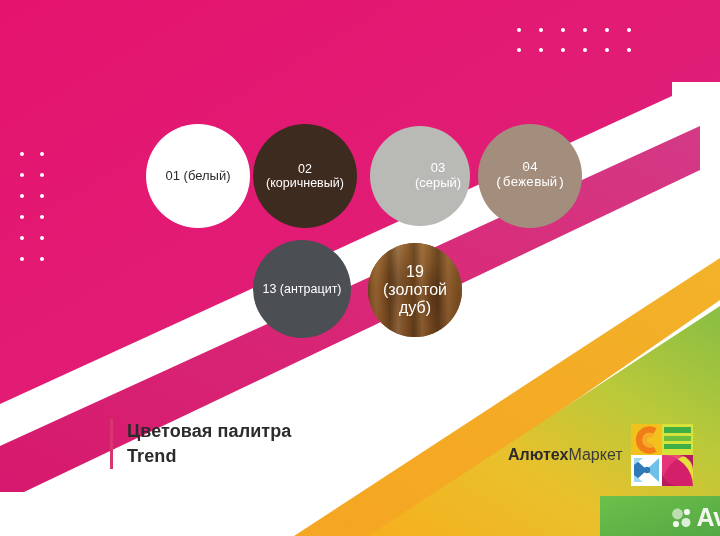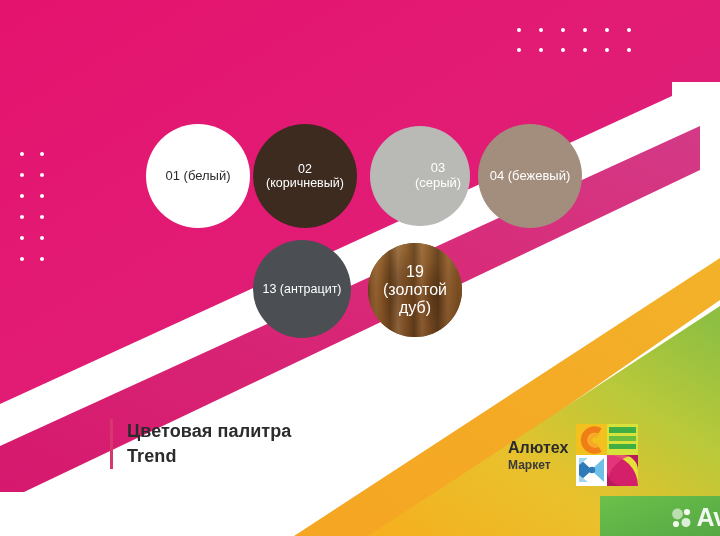--- a/index.html
+++ b/index.html
@@ -80,21 +80,21 @@
 
   #swatch-02 { left: 253px; top: 124px; width: 104px; height: 104px;
                background: #3e2b20; }
   #swatch-02 .swatch-label { color: #ffffff; font-size: 12.5px; }
 
   #swatch-03 { left: 370px; top: 126px; width: 100px; height: 100px;
                background: #b9b9b5; }
   #swatch-03 .swatch-label { color: #ffffff; font-size: 13px; margin-left: 36px; }
 
   #swatch-04 { left: 478px; top: 124px; width: 104px; height: 104px;
-               background: #a38e7d; }
+               background: #a38e7d; font-family: Liberation Mono, monospace; }
   #swatch-04 .swatch-label { color: #ffffff; font-size: 13px; }
 
   
   #swatch-08 { left: 146px; top: 240px; width: 98px; height: 98px;
                background: #b9b9b9; }
   #swatch-08 .swatch-label { color: #ffffff; font-size: 10.5px; }
 
   #swatch-13 { left: 253px; top: 240px; width: 98px; height: 98px;
                background: #4b4f53; }
   #swatch-13 .swatch-label { color: #ffffff; font-size: 12.5px; }
@@ -150,32 +150,31 @@
   
   #brand-logo {
     position: absolute;
     left: 508px;
     top: 424px;
     display: flex;
     align-items: center;
   }
   #brand-words {
     display: flex;
-    flex-direction: column;
     margin-right: 8px;
   }
   #brand-line-1 {
     font-size: 16px;
     font-weight: bold;
     color: #2b2b2b;
     line-height: 1.25;
   }
   #brand-line-2 {
-    font-size: 12px;
-    font-weight: bold;
+    font-size: 16px;
+    font-weight: normal;
     color: #3a3a3a;
     line-height: 1.25;
   }
   #brand-mark { width: 62px; height: 62px; display: block; }
 
   
   #avito-watermark {
     position: absolute;
     right: 8px;
     bottom: 6px;

